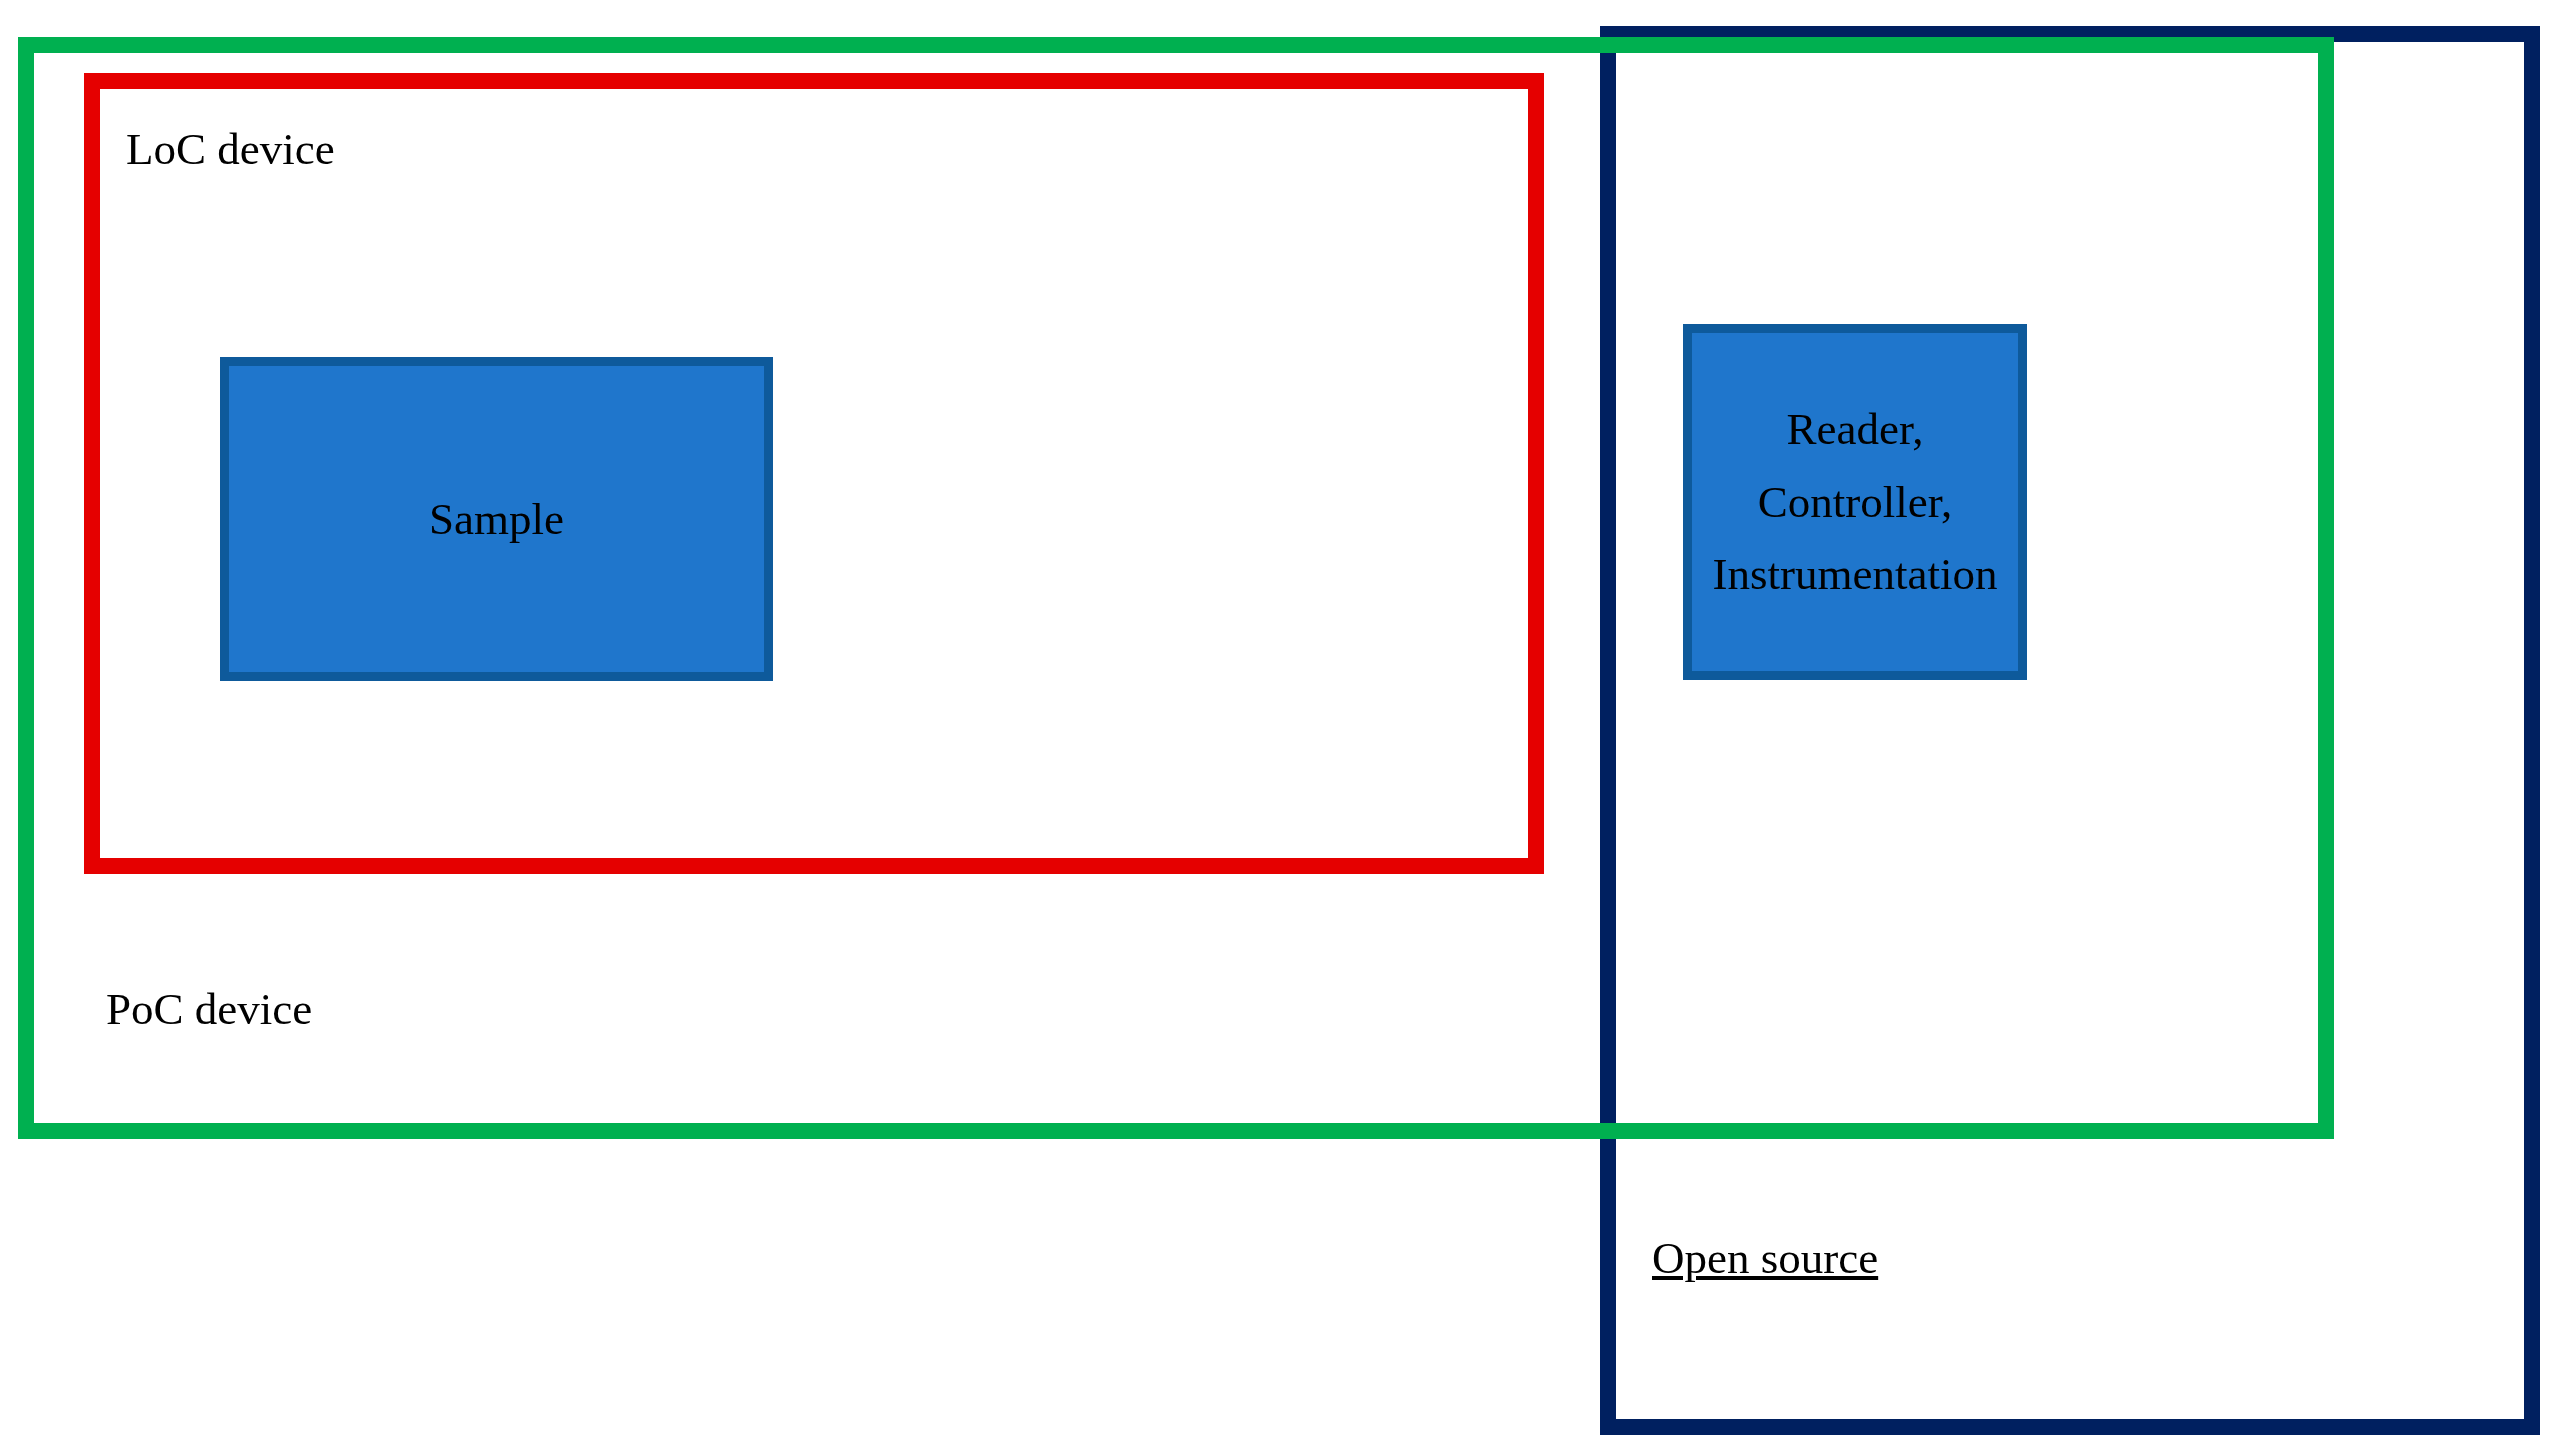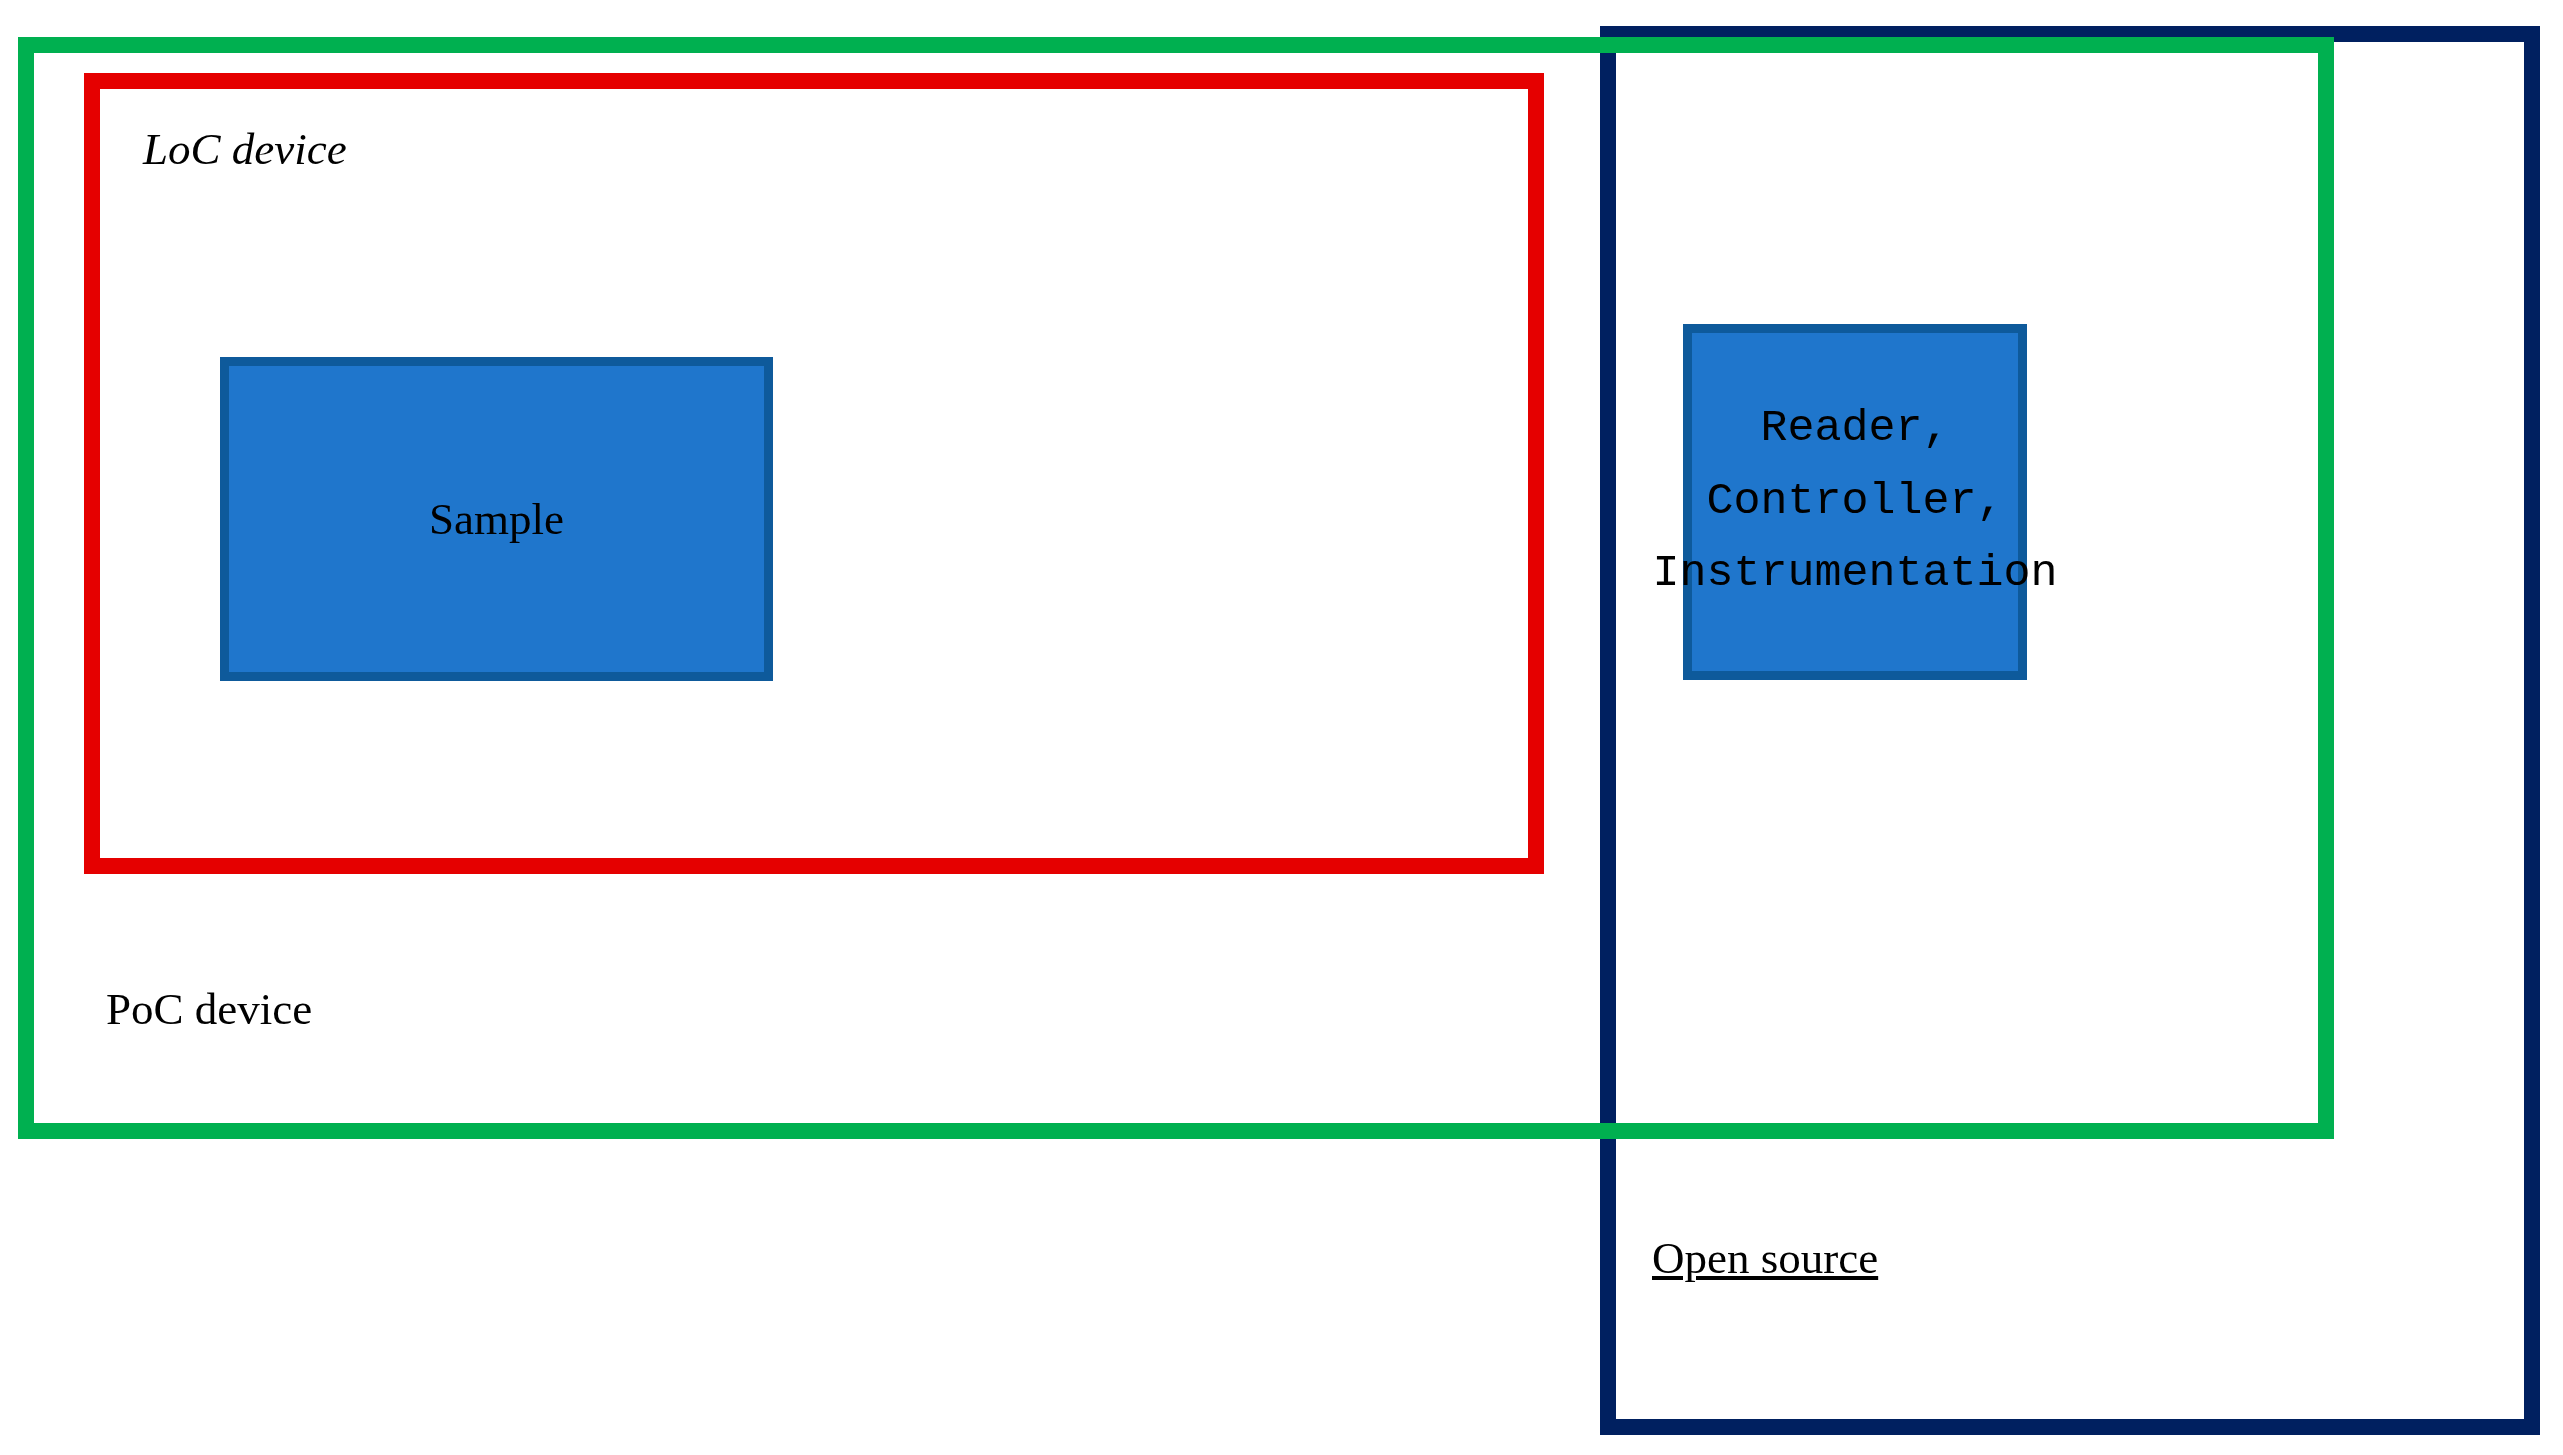--- a/index.html
+++ b/index.html
@@ -56,23 +56,22 @@
   .group-label {
     position: absolute;
     color: #000000;
     font-size: 45px;
     line-height: 1.18;
     white-space: pre;
     z-index: 6;
   }
 
   #loc-label {
-    left: 143px;
+    left: 126px;
     top: 123px;
-    font-style: italic;
   }
 
   #poc-label {
     left: 106px;
     top: 983px;
     text-align: right;
   }
 
   #opensource-label {
     left: 1652px;
@@ -110,21 +109,20 @@
     width: 567px;
     height: 324px;
   }
 
   #reader-block {
     left: 1683px;
     top: 324px;
     width: 344px;
     height: 356px;
     white-space: pre-line;
-    font-family: Liberation Mono, monospace;
   }
 </style>
 </head>
 <body>
 
 <div id="canvas">
 
   <div class="group-box" id="opensource-box"></div>
 
   <div class="group-box" id="poc-box"></div>

